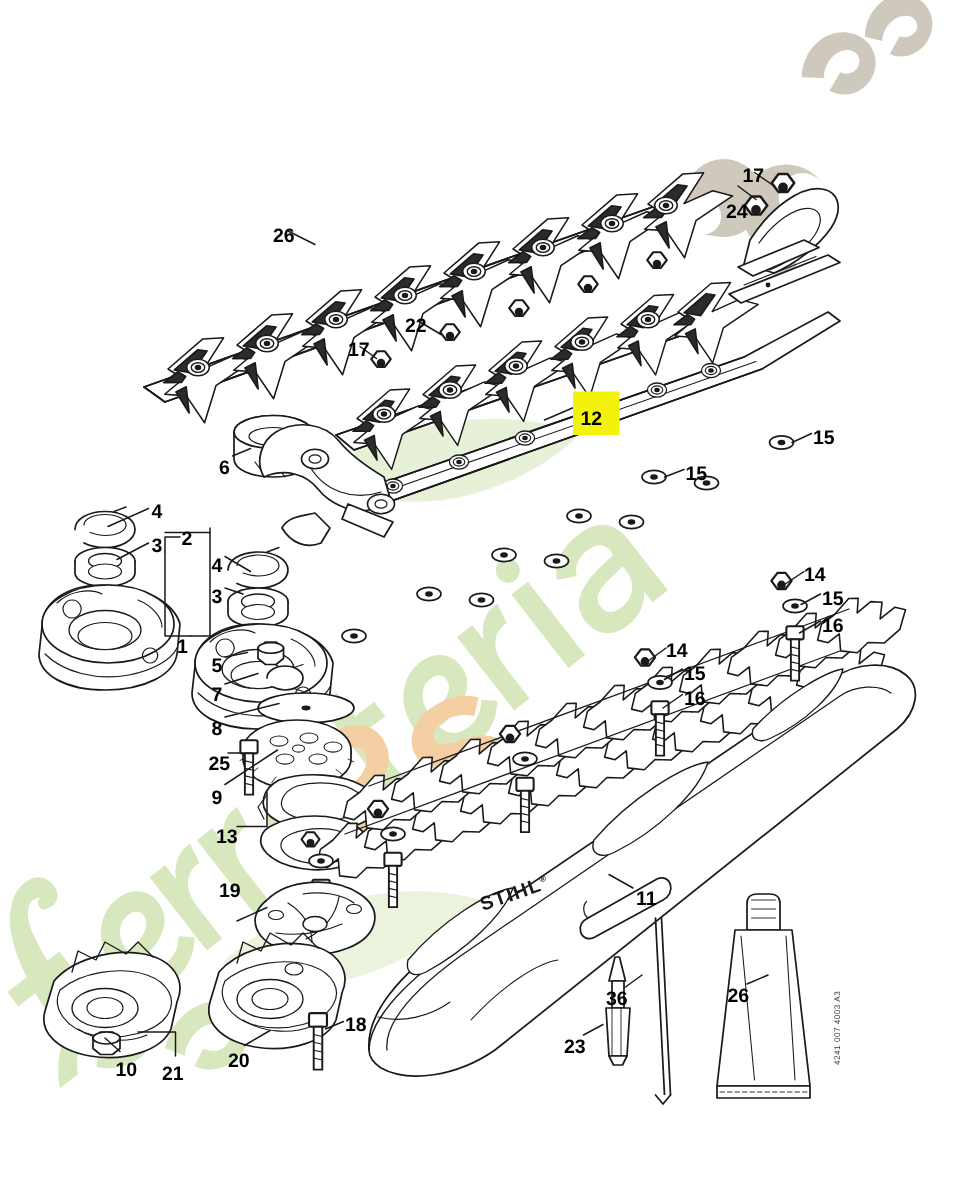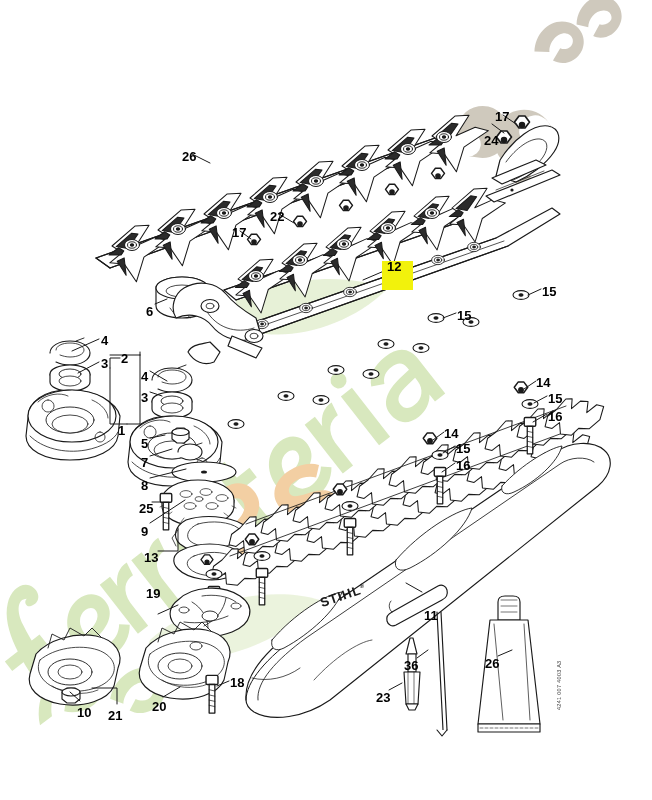--- a/index.html
+++ b/index.html
@@ -511,22 +511,22 @@
       <div class="lbl" style="left: 101px; top: 357px;">3</div>
       <div class="lbl" style="left: 101px; top: 334px;">4</div>
       <div class="lbl" style="left: 141px; top: 391px;">3</div>
       <div class="lbl" style="left: 141px; top: 370px;">4</div>
       <div class="lbl" style="left: 141px; top: 437px;">5</div>
       <div class="lbl" style="left: 146px; top: 305px;">6</div>
       <div class="lbl" style="left: 141px; top: 456px;">7</div>
       <div class="lbl" style="left: 141px; top: 479px;">8</div>
       <div class="lbl" style="left: 141px; top: 525px;">9</div>
       <div class="lbl" style="left: 77px; top: 706px;">10</div>
-      <div class="lbl" style="left: 424px; top: 592px; margin-top: 17px;">11</div>
-      <div class="lbl" style="left: 387px; top: 260px;">12</div>
+      <div class="lbl" style="left: 424px; top: 592px;">11</div>
+      <div class="lbl" style="left: 387px; top: 272px;">12</div>
       <div class="lbl" style="left: 144px; top: 551px;">13</div>
       <div class="lbl" style="left: 444px; top: 427px;">14</div>
       <div class="lbl" style="left: 456px; top: 442px;">15</div>
       <div class="lbl" style="left: 456px; top: 459px;">16</div>
       <div class="lbl" style="left: 536px; top: 376px;">14</div>
       <div class="lbl" style="left: 548px; top: 392px;">15</div>
       <div class="lbl" style="left: 548px; top: 410px;">16</div>
       <div class="lbl" style="left: 457px; top: 309px;">15</div>
       <div class="lbl" style="left: 542px; top: 285px;">15</div>
       <div class="lbl" style="left: 232px; top: 226px;">17</div>

